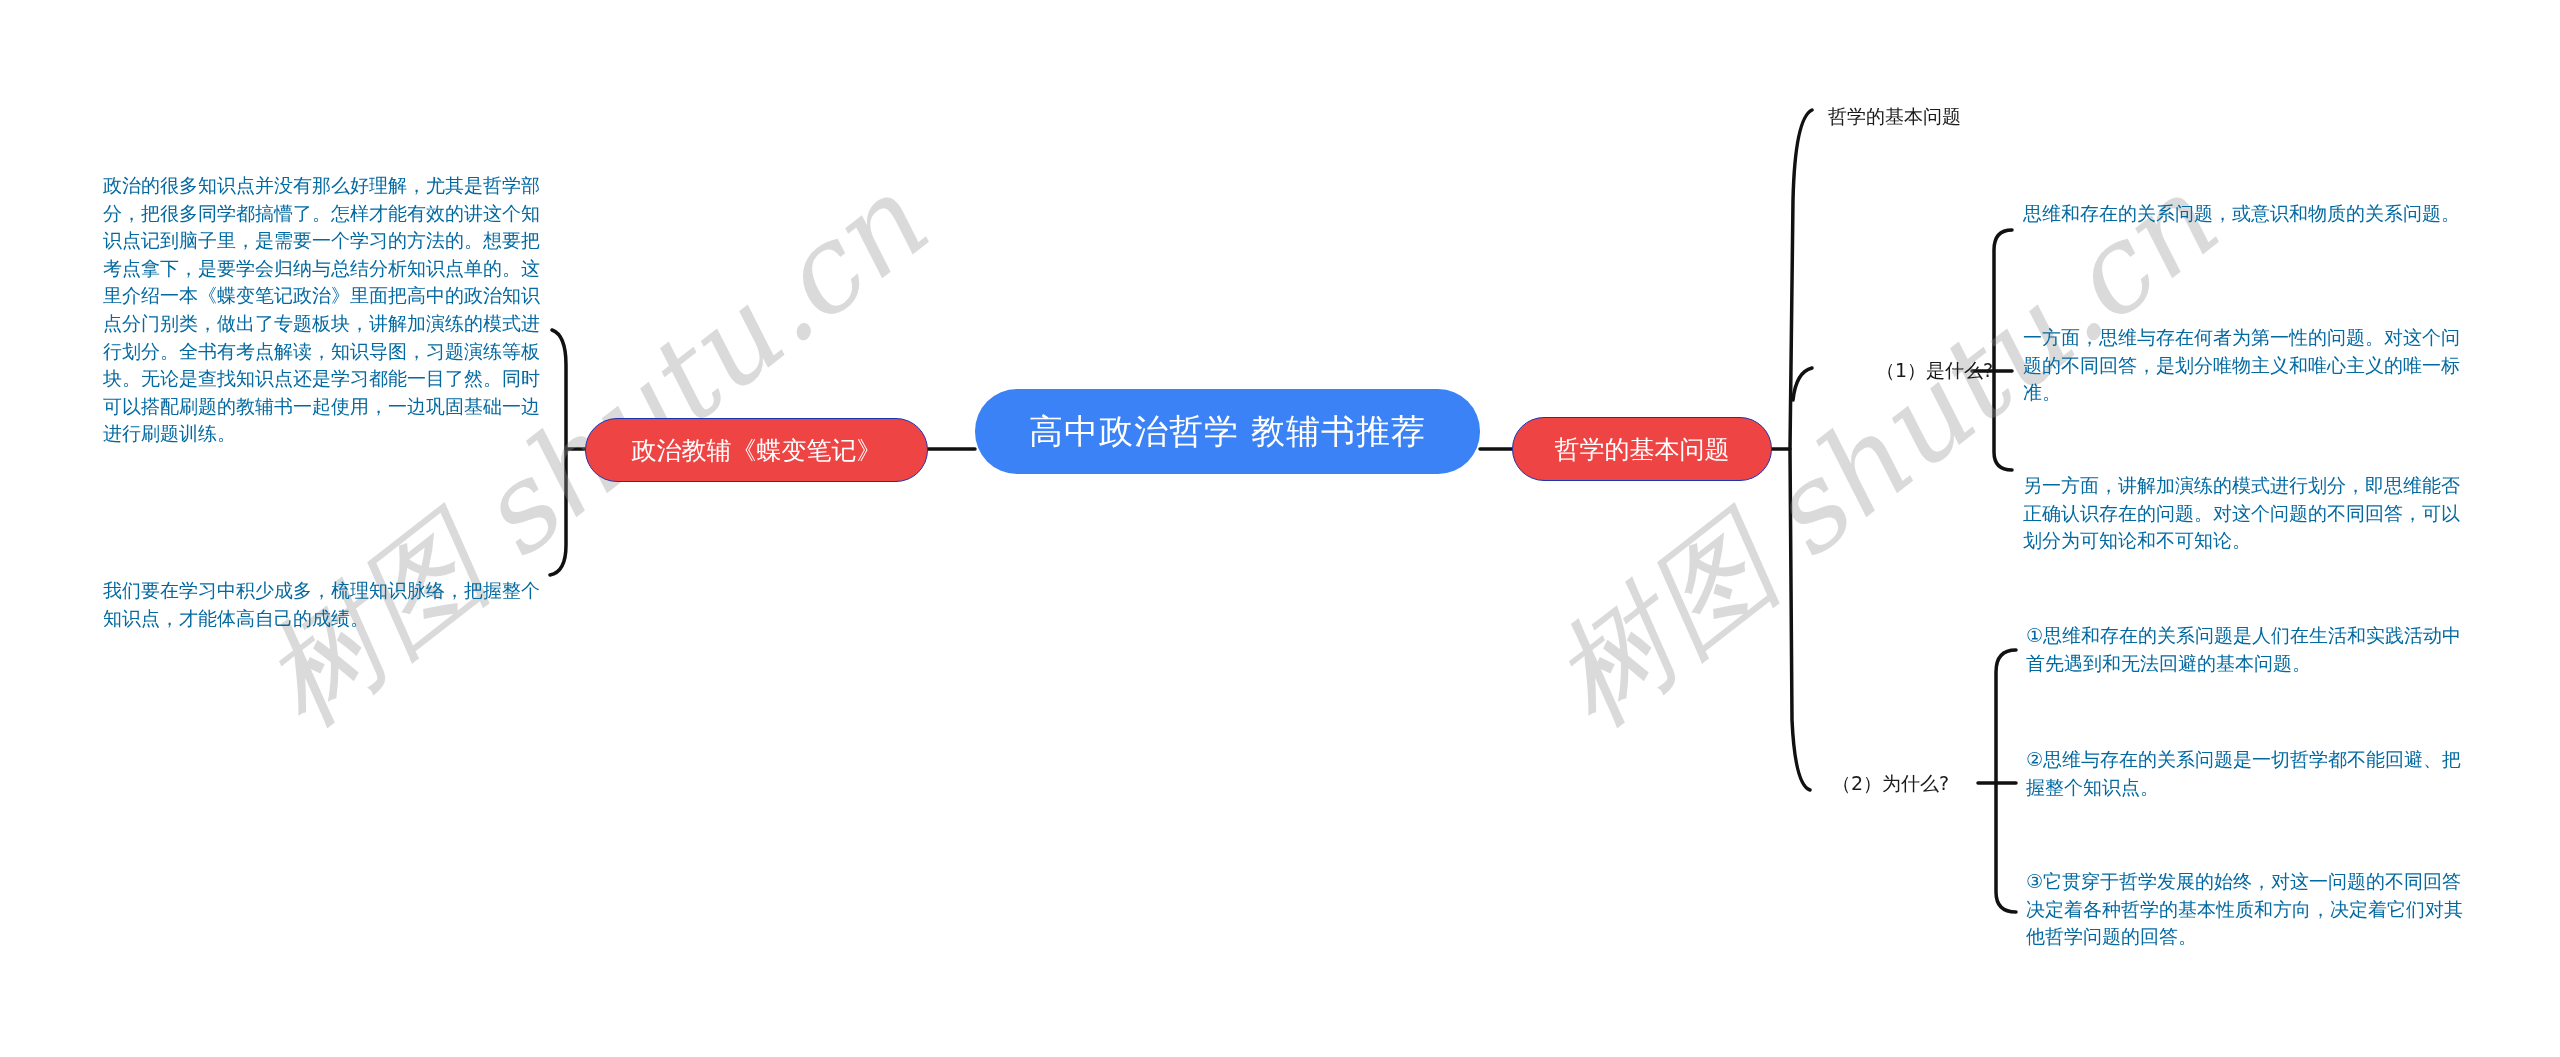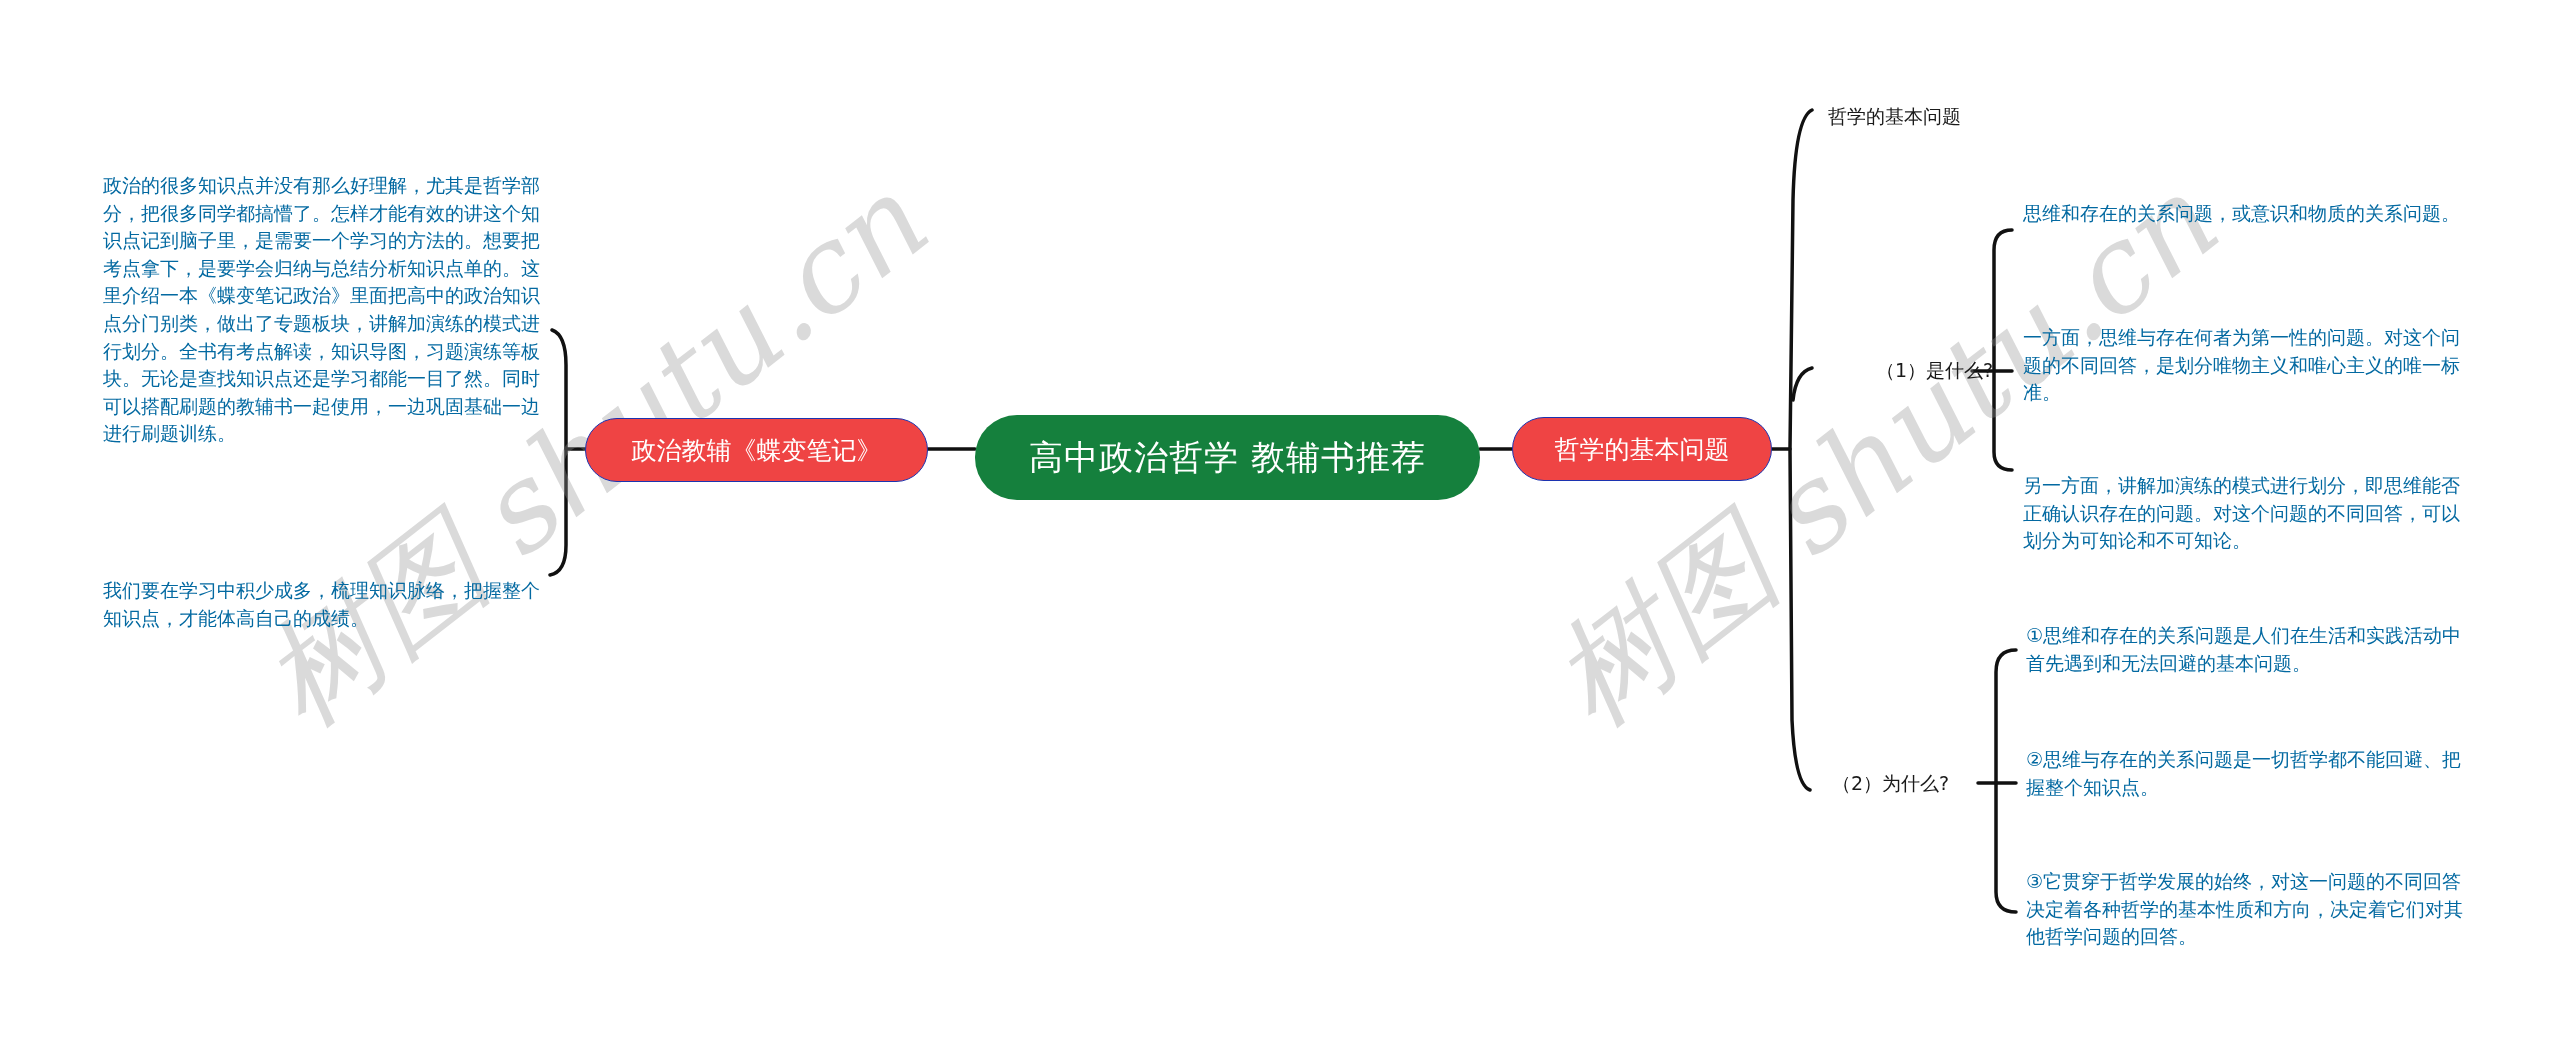--- a/index.html
+++ b/index.html
@@ -1,21 +1,21 @@
 <!DOCTYPE html>
 <html><head>
 <meta charset="utf-8">
 <style>
   html, body { margin: 0; padding: 0; background: #ffffff; }
   body { width: 2560px; height: 1057px; position: relative; overflow: hidden;
          font-family: "DejaVu Sans", "Liberation Sans", sans-serif; color: #1a1a1a; }
   svg.lines { position: absolute; left: 0; top: 0; width: 2560px; height: 1057px; pointer-events: none; }
   .node { position: absolute; display: flex; align-items: center; justify-content: center;
           box-sizing: border-box; white-space: nowrap; }
-  .root { left: 975px; top: 415px; width: 505px; height: 85px; background: #15803d;
+  .root { left: 975px; top: 389px; width: 505px; height: 85px; background: #3b82f6;
           border-radius: 42px; color: #ffffff; font-size: 34px; letter-spacing: 1px; }
   .blue { background: #ef4444; border-radius: 32px; color: #ffffff; font-size: 25px;
           border: 1px solid #1c33b0; }
   .left-blue { left: 585px; top: 418px; width: 343px; height: 64px; }
   .right-blue { left: 1512px; top: 417px; width: 260px; height: 64px; }
   .para { position: absolute; font-size: 19px; line-height: 27.6px; color: #0369a1; }
   .label { position: absolute; font-size: 19px; line-height: 26px; color: #1a1a1a; white-space: nowrap; }
   .watermark { position: absolute; font-family: "DejaVu Serif", "Liberation Serif", serif;
                font-size: 120px; color: rgba(150,150,150,0.35); white-space: nowrap;
                transform-origin: left bottom; pointer-events: none; font-style: italic; }

